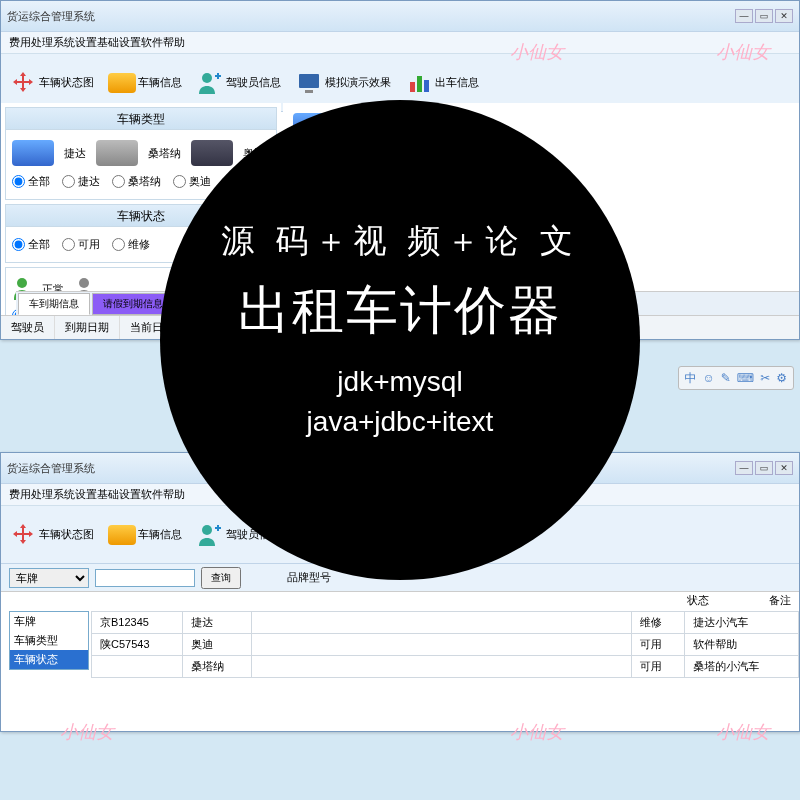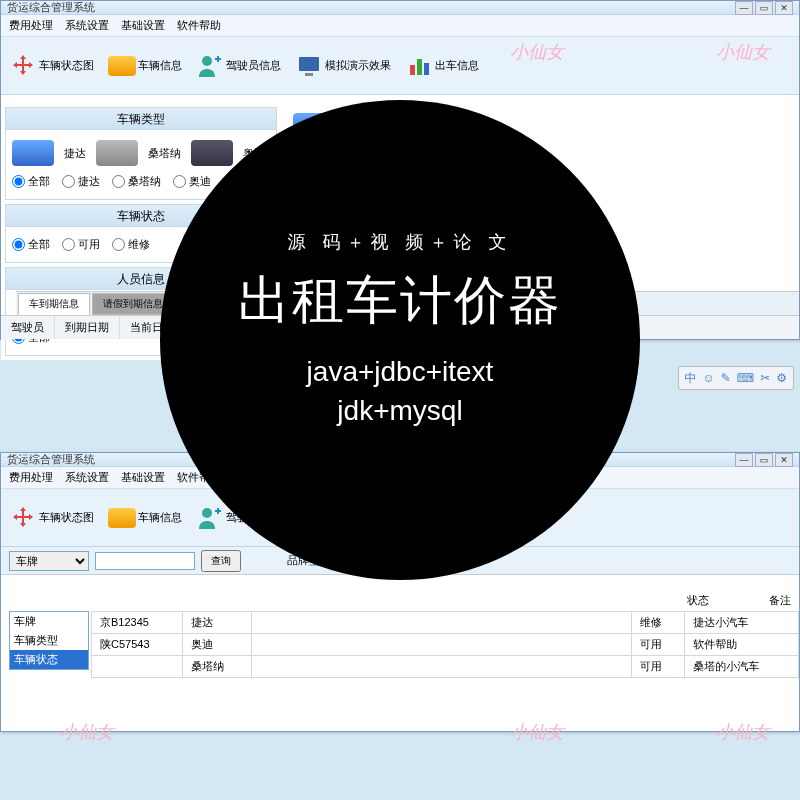--- a/index.html
+++ b/index.html
@@ -2,24 +2,24 @@
 <html><head>
 <meta charset="utf-8">
 <style>
 *{margin:0;padding:0;box-sizing:border-box;font-family:"Microsoft YaHei",SimSun,sans-serif}
 body{width:800px;height:800px;background:#d4e8f4;position:relative;overflow:hidden}
 .watermark{position:absolute;color:#ffb0c8;font-size:18px;font-style:italic;pointer-events:none;z-index:5}
 .wm1{top:40px;left:510px}.wm2{top:40px;right:30px}.wm3{top:190px;left:510px}
 .wm4{top:720px;left:60px}.wm5{top:720px;left:510px}.wm6{top:720px;right:30px}
 
 .window{position:absolute;background:#fff;border:1px solid #7a9bc0;box-shadow:1px 1px 3px rgba(0,0,0,0.2)}
-.titlebar{height:14px;background:linear-gradient(#e8f2fb,#d0e4f5);display:flex;align-items:center;padding:0 6px;font-size:11px;color:#333;border-bottom:1px solid #c0d4e8}
+.titlebar{height:31px;background:linear-gradient(#e8f2fb,#d0e4f5);display:flex;align-items:center;padding:0 6px;font-size:11px;color:#333;border-bottom:1px solid #c0d4e8}
 .winbtns{margin-left:auto;display:flex;gap:2px}
 .winbtn{width:18px;height:14px;background:#e0e8f0;border:1px solid #aac;font-size:9px;text-align:center;line-height:12px;cursor:pointer}
-.menubar{height:22px;background:#f0f6fc;display:flex;align-items:center;padding:0 8px;font-size:11px;gap:12px;border-bottom:1px solid #d0e0ec}
+.menubar{height:22px;background:#f0f6fc;display:flex;align-items:center;padding:0 8px;font-size:11px;gap:0;border-bottom:1px solid #d0e0ec}
 .menubar span{cursor:pointer}
 .toolbar{height:58px;background:#e8f2fb;display:flex;align-items:center;padding:4px 8px;gap:14px;border-bottom:1px solid #c0d4e8}
 .toolbtn{display:flex;flex-direction:row;align-items:center;font-size:11px;cursor:pointer;gap:2px}
 .toolbtn .ico{width:28px;height:28px;display:flex;align-items:center;justify-content:center}
 
 .win1{top:0;left:0;width:800px;height:340px}
 .sidebar{position:absolute;top:102px;left:0;width:280px;background:#fff}
 .panel{border:1px solid #c8dae8;margin:4px}
 .panel-title{background:linear-gradient(#e0eefa,#cde2f3);height:22px;text-align:center;font-size:12px;line-height:22px;border-bottom:1px solid #c8dae8}
 .panel-body{padding:6px;background:#fff}
@@ -34,39 +34,39 @@
 .person-ico{width:20px;height:22px;display:inline-block;position:relative}
 .person-ico::before{content:"";position:absolute;top:0;left:5px;width:10px;height:10px;border-radius:50%}
 .person-ico::after{content:"";position:absolute;bottom:0;left:2px;width:16px;height:10px;border-radius:8px 8px 0 0}
 .person-ico.green::before,.person-ico.green::after{background:#4a4}
 .person-ico.gray::before,.person-ico.gray::after{background:#888}
 
 .maparea{position:absolute;top:102px;left:282px;right:0;height:100px;background:#fff;padding:10px;display:flex;gap:20px;align-items:flex-start}
 .mapcar{display:flex;flex-direction:column;align-items:center;font-size:10px;gap:2px}
 
 .tabstrip{position:absolute;bottom:24px;left:15px;right:0;height:24px;background:#e8f0f8;display:flex;align-items:center;font-size:10px;border-top:1px solid #ccc}
-.tab{padding:3px 10px;border:1px solid #bbb;background:#a3a3a3;margin-left:2px;cursor:pointer}
+.tab{padding:3px 10px;border:1px solid #bbb;background:#8b5cf6;margin-left:2px;cursor:pointer}
 .tab.active{background:#fff;border-bottom:1px solid #fff}
 .gridhead{position:absolute;bottom:0;left:0;right:0;height:24px;background:#f0f4f8;display:flex;font-size:11px;border-top:1px solid #ccc}
 .gridhead span{padding:4px 10px;border-right:1px solid #ddd}
 
 .win2{top:452px;left:0;width:800px;height:280px}
 .searchbar{height:28px;background:#e8f2fb;display:flex;align-items:center;padding:4px 8px;gap:6px;font-size:11px;border-bottom:1px solid #ccc}
 .searchbar select,.searchbar input{font-size:11px;padding:2px;border:1px solid #7ac}
 .searchbar select{width:80px}
 .searchbar button{font-size:10px;padding:2px 8px;cursor:pointer}
 .dropdown{position:absolute;top:158px;left:8px;width:80px;background:#fff;border:1px solid #7ac;font-size:11px;z-index:10}
 .dropdown div{padding:2px 4px;cursor:pointer}
 .dropdown div.sel{background:#2a70d0;color:#fff}
 .grid{font-size:11px;width:100%;border-collapse:collapse}
 .grid th,.grid td{border:1px solid #d0d8e0;padding:3px 8px;text-align:left;background:#fff}
 
 .circle{position:absolute;top:100px;left:160px;width:480px;height:480px;border-radius:50%;background:#000;z-index:20;display:flex;flex-direction:column;align-items:center;justify-content:center;color:#fff;text-align:center}
 .c-shop{font-size:22px;margin-bottom:18px}
-.c-sub{font-size:18px;letter-spacing:6px;margin-bottom:12px}
+.c-sub{font-size:33px;letter-spacing:6px;margin-bottom:12px}
 .c-main{font-size:52px;font-weight:normal;letter-spacing:2px;margin-bottom:16px}
 .c-tech{font-size:28px;line-height:1.4;margin-bottom:20px}
 .c-ship{font-size:20px}
 
 .ime{position:absolute;top:366px;right:6px;height:24px;background:#f0f4f8;border:1px solid #bbb;border-radius:3px;display:flex;align-items:center;padding:0 6px;gap:6px;font-size:12px;color:#4a80c8;z-index:6}
 .ime span{cursor:pointer}
 
 svg{display:block}
 </style>
 </head>
@@ -185,21 +185,20 @@
               <span>可用</span>
             </label>
           <label>
               <input type="radio" style="">
               <span>维修</span>
             </label>
         </div>
       </div>
     </div>
     <div class="panel">
-      <div class="panel-title">人员信息</div>
       <div class="panel-body">
         <div class="car-row">
           <span class="person-ico green"></span>
           <span class="car-lbl">正常</span>
           <span class="person-ico gray"></span>
         </div>
         <div class="radio-row">
           <label>
               <input type="radio" checked="" style="">
               <span>全部</span>
@@ -352,16 +351,16 @@
   <div style="position:absolute;top:140px;right:8px;font-size:11px;display:flex;gap:60px">
     <span>状态</span>
     <span>备注</span>
   </div>
 </div>
 
 <div class="circle">
   <div class="c-sub">源 码＋视 频＋论 文</div>
   <div class="c-main">出租车计价器</div>
   <div class="c-tech">
+    <div>jdk+mysql</div>
     <div>java+jdbc+itext</div>
-    <div>jdk+mysql</div>
   </div>
 </div>
 
 </body></html>

